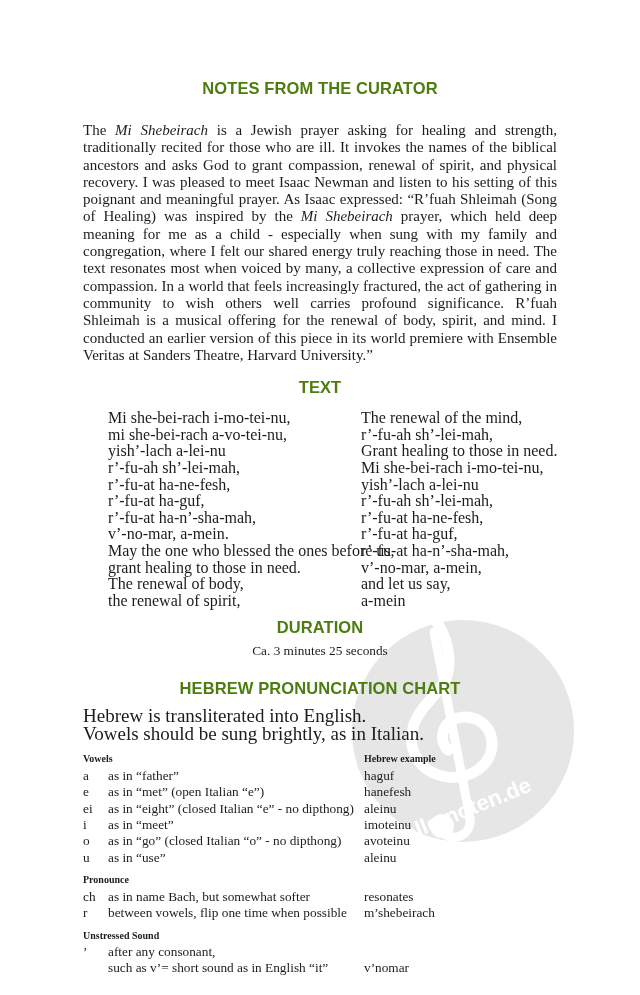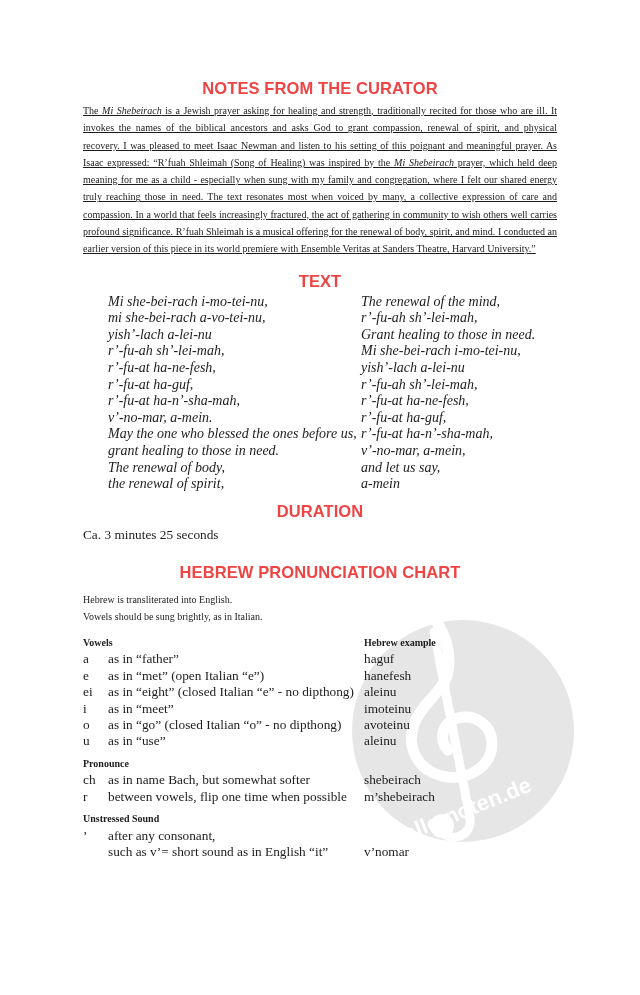--- a/index.html
+++ b/index.html
@@ -30,53 +30,52 @@
       width: 474px;
       z-index: 1;
     }
     h2 {
       font-family: "Liberation Sans", sans-serif;
       font-weight: bold;
       font-size: 16.5px;
       text-align: center;
       margin: 0;
       letter-spacing: 0.1px;
-      color: #ef4444;
+      color: #4d7c0f;
       line-height: 20px;
     }
     .notes {
-      margin: 4px 0 0 0;
-      font-size: 10px;
+      margin: 24px 0 0 0;
+      font-size: 15px;
       line-height: 17.3px;
       text-align: justify;
       hyphens: none;
-      text-decoration: underline;
     }
     .notes i { font-style: italic; }
     .h-text { margin-top: 13px; }
     .lyrics {
       display: flex;
-      margin-top: 3px;
-      font-style: italic;
-      font-size: 14px;
+      margin-top: 13px;
+      font-size: 16px;
       line-height: 16.6px;
     }
     .lyrics .col-left { width: 253px; padding-left: 25px; }
     .lyrics .col-right { padding-left: 0; }
     .lyrics .line { white-space: nowrap; }
     .h-duration { margin-top: 8px; }
     .duration {
+      text-align: center;
       font-size: 13.3px;
       margin-top: 6px;
       line-height: 16px;
     }
     .h-chart { margin-top: 19px; }
     .intro {
       margin-top: 9px;
-      font-size: 10px;
+      font-size: 19px;
       line-height: 17.5px;
     }
     .section-title {
       font-weight: bold;
       font-size: 10px;
       line-height: 16.5px;
     }
     .chart-head {
       display: flex;
       margin-top: 9px;
@@ -189,21 +188,21 @@
       <span class="desc">as in “use”</span>
       <span class="ex">aleinu</span>
     </div>
   </div>
 
   <div class="section-title subsection">Pronounce</div>
   <div>
     <div class="row">
       <span class="sym">ch</span>
       <span class="desc">as in name Bach, but somewhat softer</span>
-      <span class="ex">shebeirach</span>
+      <span class="ex">resonates</span>
     </div>
     <div class="row">
       <span class="sym">r</span>
       <span class="desc">between vowels, flip one time when possible</span>
       <span class="ex">m’shebeirach</span>
     </div>
   </div>
 
   <div class="section-title subsection">Unstressed Sound</div>
   <div>

